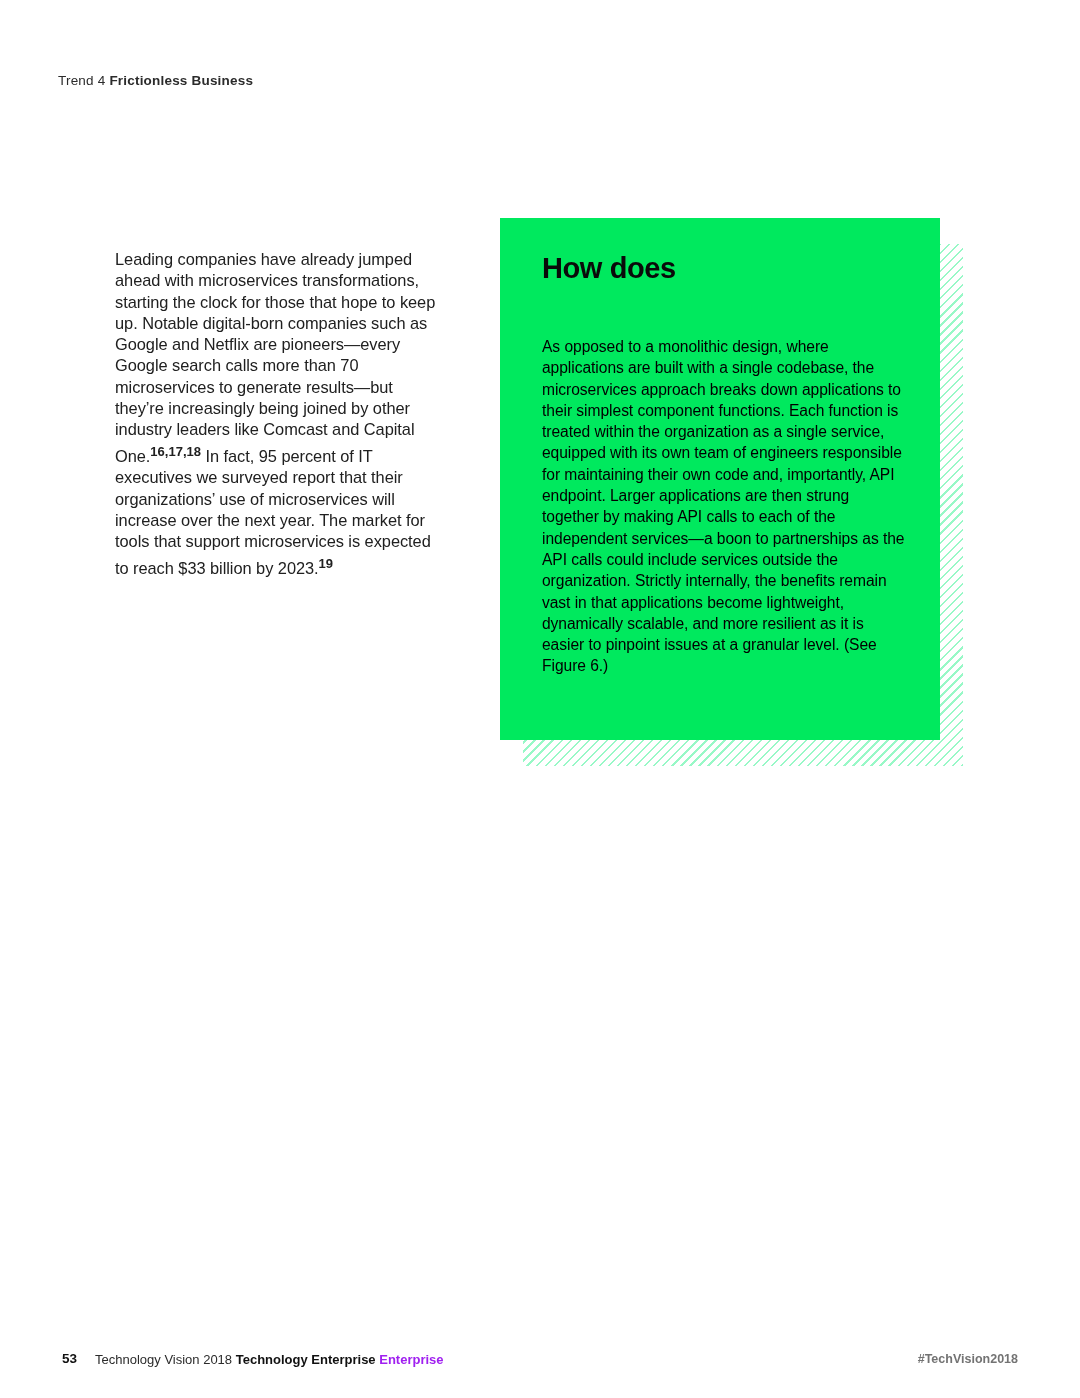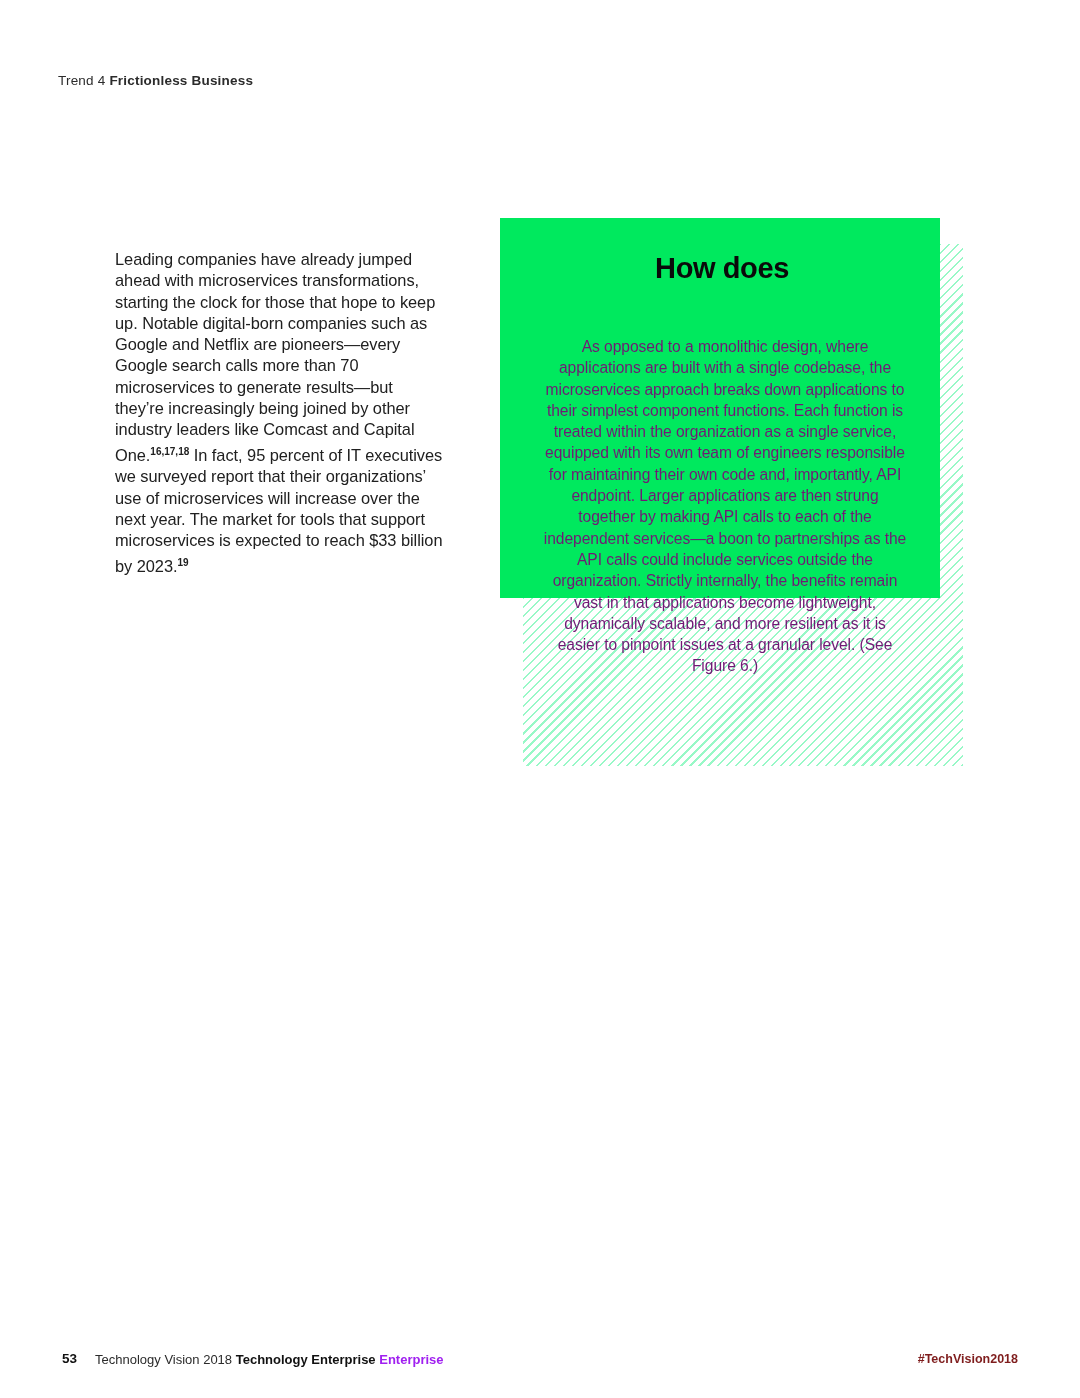--- a/index.html
+++ b/index.html
@@ -22,60 +22,59 @@
 
   
   .bodycol{
     position:absolute;left:115px;top:228px;width:330px;
   }
   .bodycol p{
     margin:0 0 26px 0;
     font-size:16.4px;line-height:21.3px;
     color:#202020;letter-spacing:-0.05px;
   }
-  .bodycol sup{font-size:10px;font-weight:bold;vertical-align:super;letter-spacing:0;}
+  .bodycol sup{font-size:13px;font-weight:bold;vertical-align:super;letter-spacing:0;}
 
   
   .callout-wrap{position:absolute;left:500px;top:197px;width:470px;height:560px;}
   .hatch{
     position:absolute;left:23px;top:26px;width:440px;height:522px;
     background:repeating-linear-gradient(
         135deg,
         #86f7bd 0px, #86f7bd 1.6px,
         #ffffff 1.6px, #ffffff 6.4px);
     opacity:.85;
   }
   .callout{
-    position:absolute;left:0;top:0;width:440px;height:380px;
+    position:absolute;left:0;top:0;width:440px;height:522px;
     background:#00e95e;
     padding:0;
-    text-align:center;
   }
   .callout h2{
     margin:0;
     position:absolute;left:42px;top:34px;width:360px;
     font-size:29px;line-height:33px;font-weight:bold;
     letter-spacing:-0.4px;color:#0a0a0a;
   }
   .callout .ctext{
     position:absolute;left:42px;top:118px;width:366px;
-    font-size:15.6px;line-height:21.3px;color:#701a75;
+    font-size:15.6px;line-height:21.3px;color:#000000;
     letter-spacing:-0.05px;
   }
 
   
   .figure{position:absolute;left:0;top:790px;width:1080px;height:500px;}
 
   
   .footer{position:absolute;left:0;top:1330px;width:1080px;height:30px;}
   .footer .pnum{position:absolute;left:62px;top:0;font-size:13.5px;font-weight:bold;color:#111;}
   .footer .ftxt{position:absolute;left:95px;top:1px;font-size:13px;color:#2b2b2b;}
   .footer .ftxt .b{font-weight:bold;color:#111;}
   .footer .ftxt .u{font-weight:bold;color:#a020f0;}
-  .footer .tag{position:absolute;right:62px;top:1px;font-size:12.5px;font-weight:bold;color:#7f1d1d;}
+  .footer .tag{position:absolute;right:62px;top:1px;font-size:12.5px;font-weight:bold;color:#737373;}
 </style>
 </head>
 <body>
 
 <div class="page">
 
   <div class="runhead">
     <span>Trend 4</span>
     <span class="b">Frictionless Business</span>
   </div>

